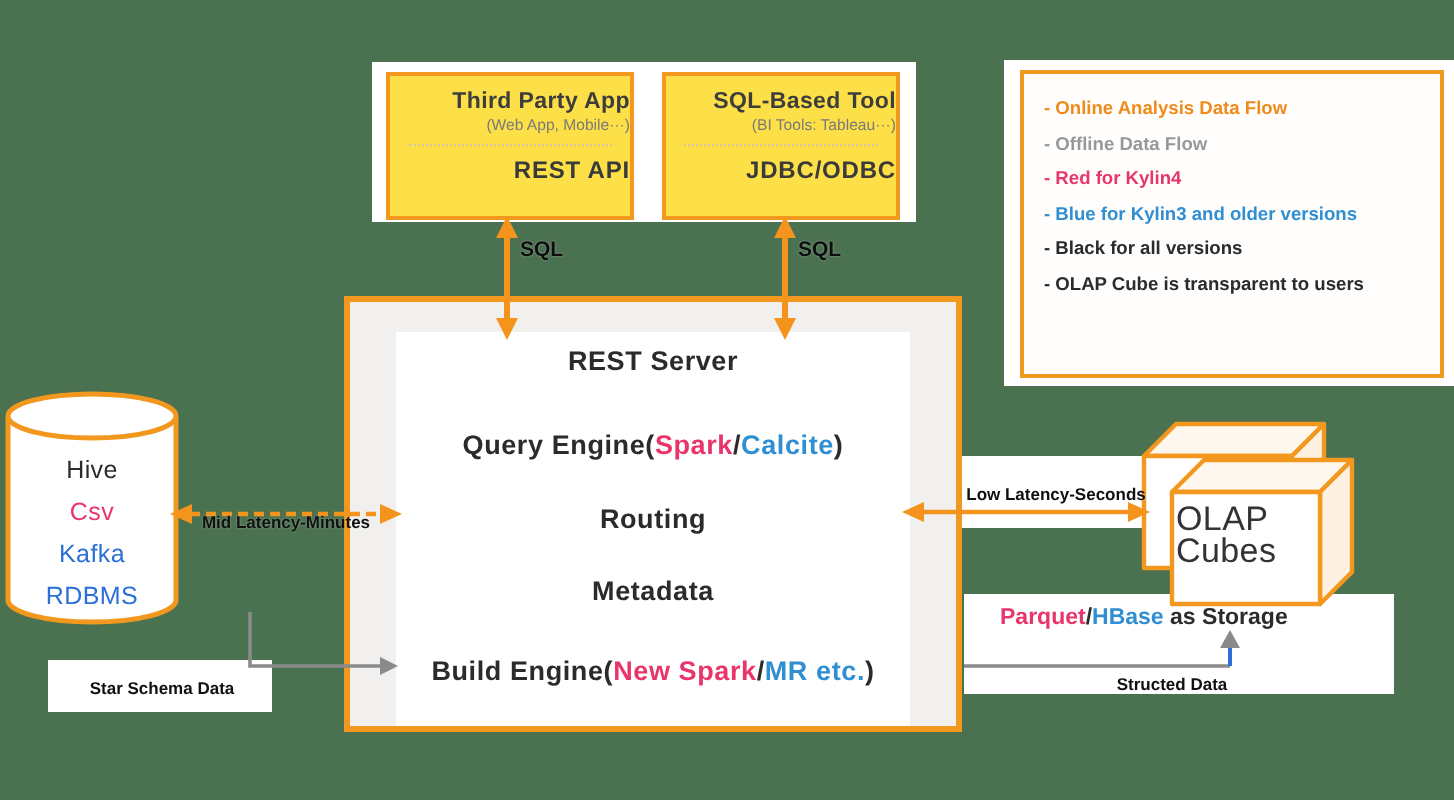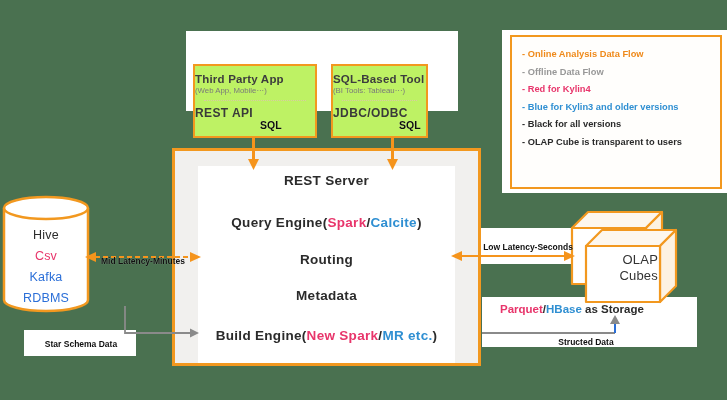--- a/index.html
+++ b/index.html
@@ -1,21 +1,21 @@
 <!DOCTYPE html>
 <html><head>
 <meta charset="utf-8">
 <style>
   html,body{margin:0;padding:0;background:#2e2e2e;}
   .stage{position:relative;width:727px;height:400px;background:#4a7150;overflow:hidden;
          font-family:"Liberation Sans","DejaVu Sans",sans-serif;}
   .patch{position:absolute;background:#ffffff;}
   
-  .tbox{position:absolute;top:36px;height:74px;background:#bef264;border:2px solid #f2981f;
-        box-sizing:border-box;text-align:left;z-index:6;margin-top:28px;}
+  .tbox{position:absolute;top:36px;height:74px;background:#fde047;border:2px solid #f2981f;
+        box-sizing:border-box;text-align:right;z-index:6;}
   .tbox .title{margin-top:7px;font-size:11.5px;font-weight:700;color:#3d3d3d;letter-spacing:.2px;}
   .tbox .subtitle{font-size:7.8px;color:#7a7a7a;margin-top:1px;}
   .tbox .divider{border-top:1px dotted #d9c8a6;margin:5px 9px 0 9px;}
   .tbox .proto{margin-top:5px;font-size:12px;font-weight:700;color:#3a3a3a;letter-spacing:.4px;}
   
   .legend{position:absolute;left:510px;top:35px;width:212px;height:154px;background:#fffefc;
           border:2px solid #f2981f;box-sizing:border-box;z-index:6;}
   .lg-rows{position:absolute;left:10px;top:9px;right:4px;}
   .lg-row{font-size:9.3px;font-weight:600;line-height:17.6px;white-space:nowrap;}
   
@@ -26,21 +26,21 @@
            letter-spacing:.3px;white-space:nowrap;}
   
   .cyl-item{position:absolute;left:4px;width:84px;text-align:center;font-size:12.5px;
             font-weight:400;letter-spacing:.2px;z-index:7;margin-top:12px;}
   
   .lbl{position:absolute;font-size:8.5px;font-weight:700;color:#101010;text-align:center;
        white-space:nowrap;z-index:8;text-shadow:0 0 1px rgba(255,255,255,.45);}
   .sql-lbl{position:absolute;font-size:10.5px;font-weight:700;color:#0d0d0d;z-index:8;
            text-shadow:0 0 1px rgba(255,255,255,.5);}
   
-  .cube-lbl{position:absolute;left:588px;top:252px;width:70px;text-align:right;font-size:13px;
+  .cube-lbl{position:absolute;left:588px;top:252px;width:88px;text-align:left;font-size:17px;
             color:#333;line-height:16px;z-index:8;letter-spacing:.2px;}
   .storage-cap{position:absolute;left:500px;top:303px;width:205px;text-align:left;
                font-size:11.5px;font-weight:700;z-index:8;white-space:nowrap;}
   
   .c-black{color:#2b2b2b;} .c-red{color:#e8356b;} .c-blue{color:#2f8fd2;}
   .c-blue2{color:#2b6fd8;} .c-orange{color:#ef8a1b;} .c-gray{color:#989898;}
   svg.overlay{position:absolute;left:0;top:0;z-index:5;}
 </style>
 </head>
 <body>
@@ -118,21 +118,21 @@
       <polygon points="696,65 706,70 696,75" fill="#8e8e8e"></polygon>
     </g>
   </svg>
 
   <div class="tbox" style="left:193px;width:124px;">
     <div class="title">Third Party App</div>
     <div class="subtitle">(Web App, Mobile···)</div>
     <div class="divider"></div>
     <div class="proto">REST API</div>
   </div>
-  <div class="tbox" style="left:331px;width:97px;">
+  <div class="tbox" style="left:331px;width:119px;">
     <div class="title">SQL-Based Tool</div>
     <div class="subtitle">(BI Tools: Tableau···)</div>
     <div class="divider"></div>
     <div class="proto">JDBC/ODBC</div>
   </div>
 
   <div class="sql-lbl" style="left:260px;top:119px;">SQL</div>
   <div class="sql-lbl" style="left:399px;top:119px;">SQL</div>
 
   <div class="legend">

